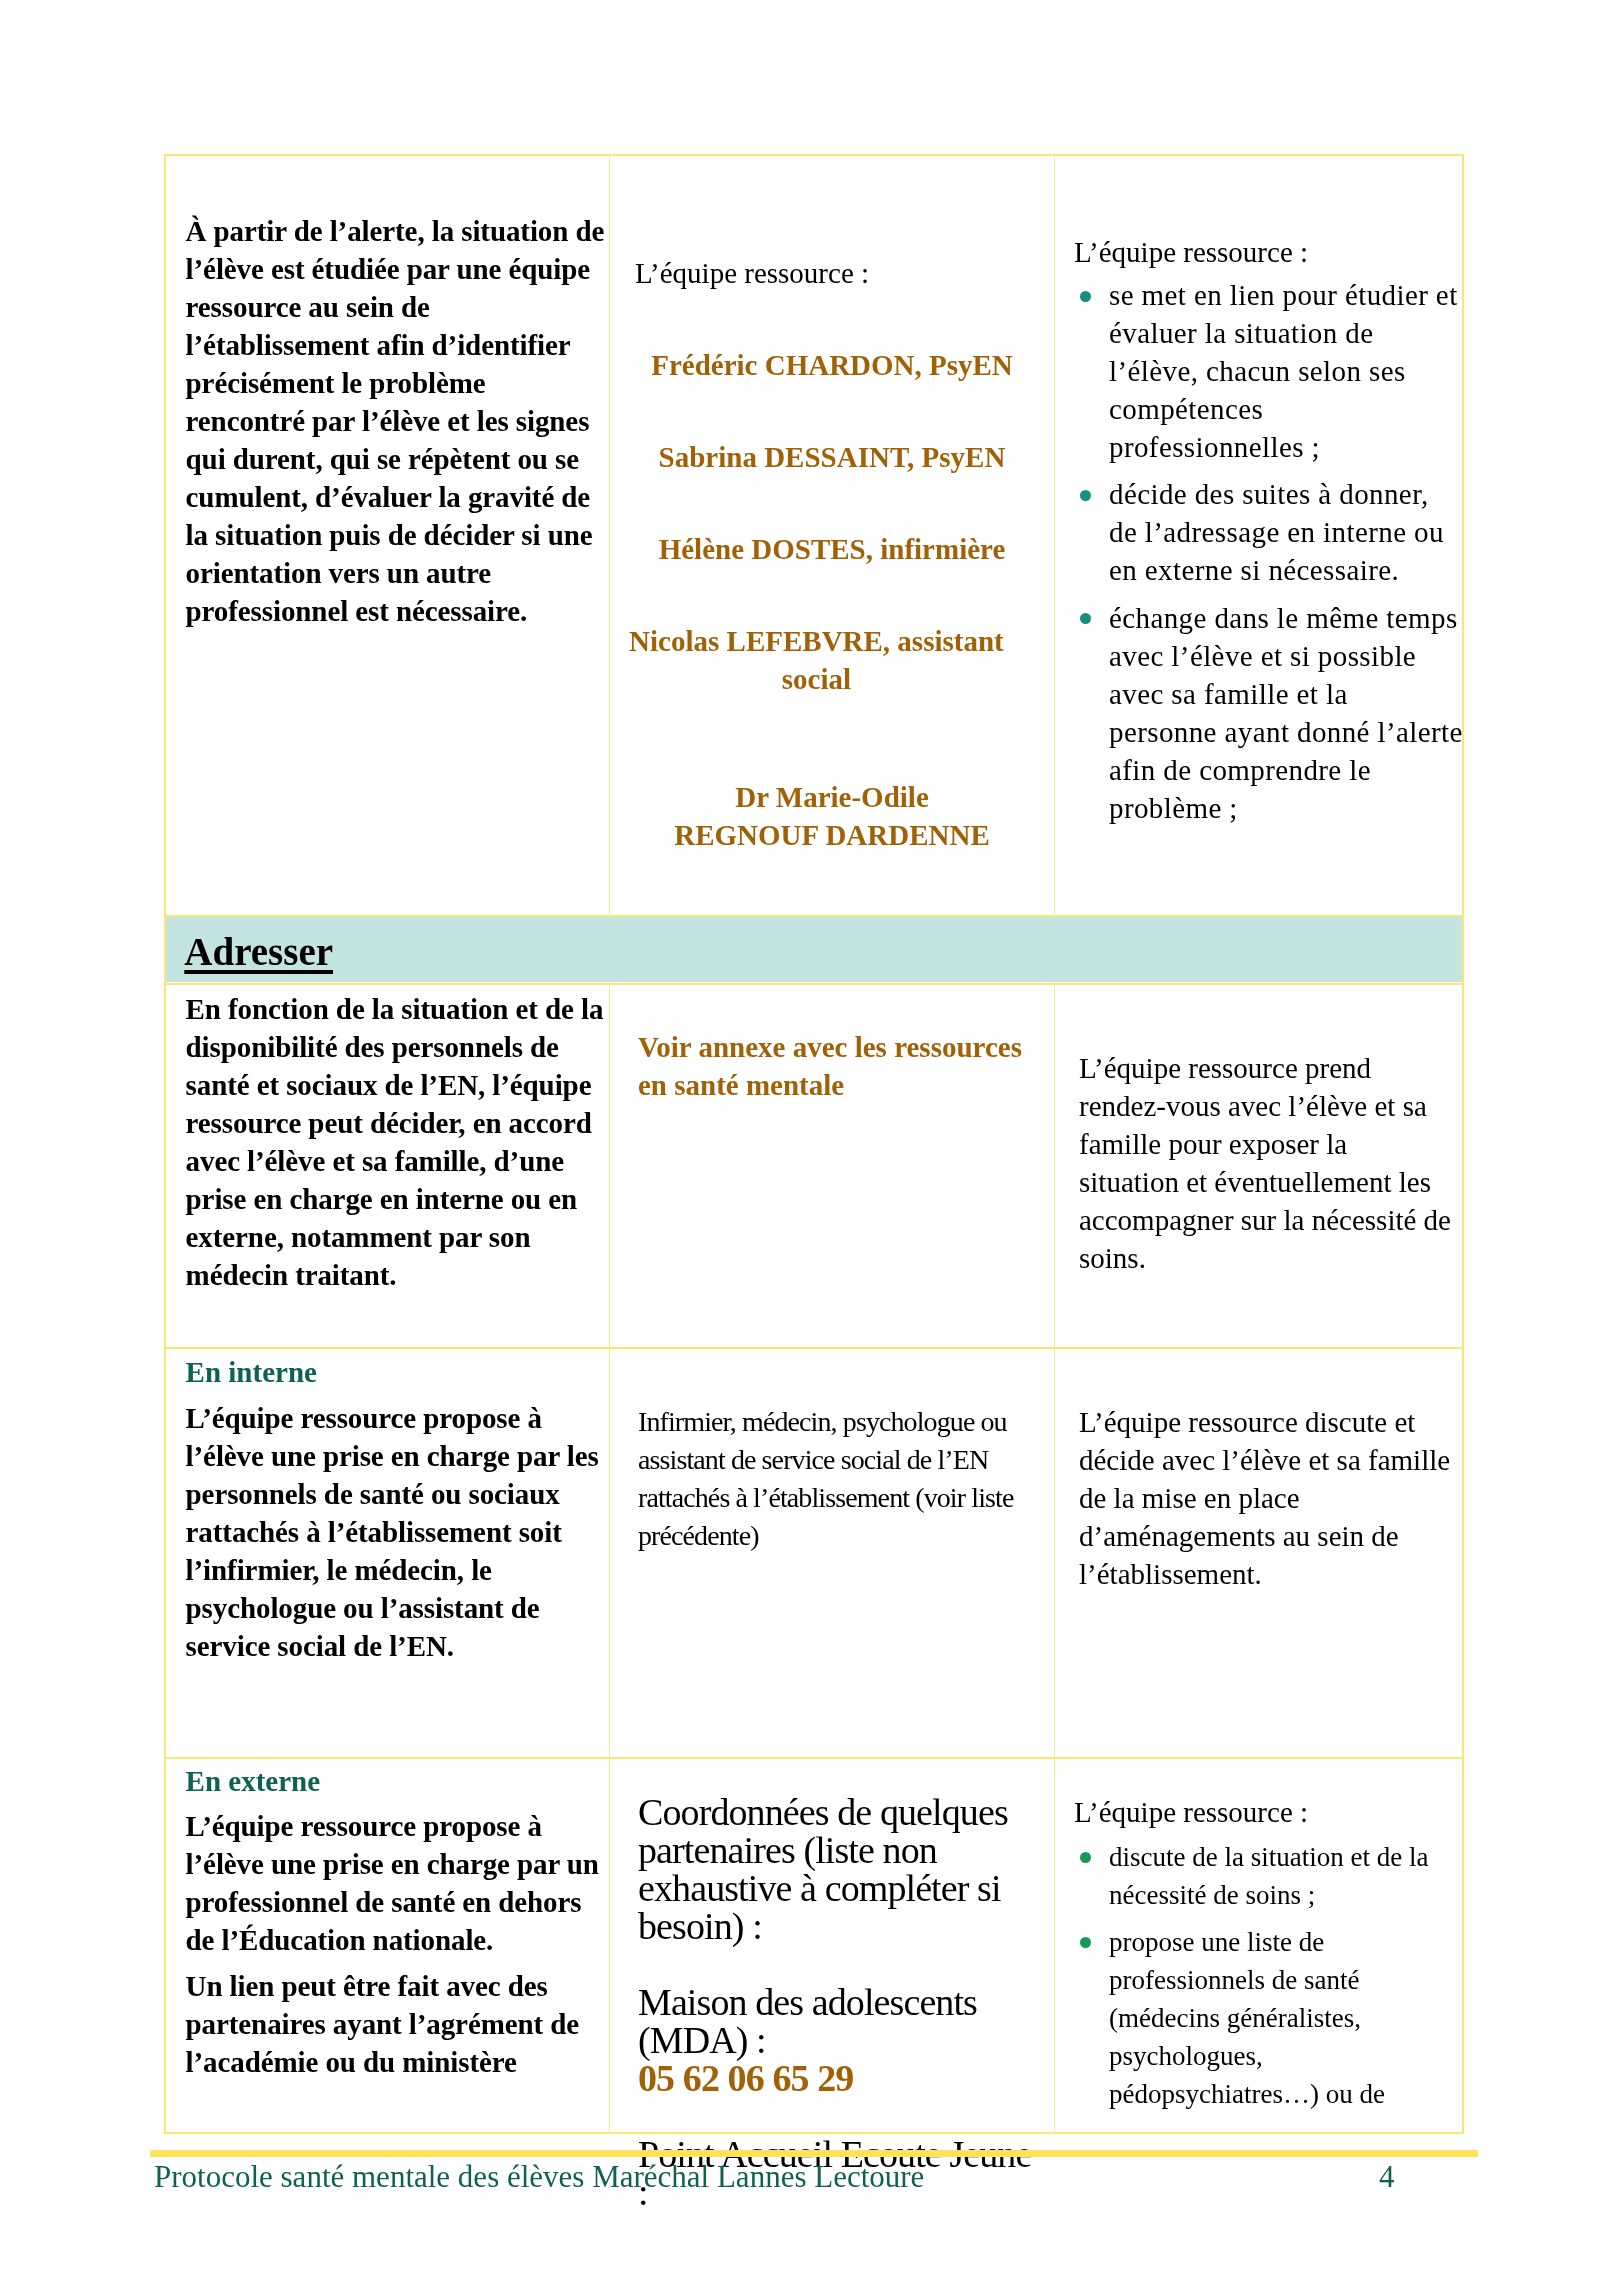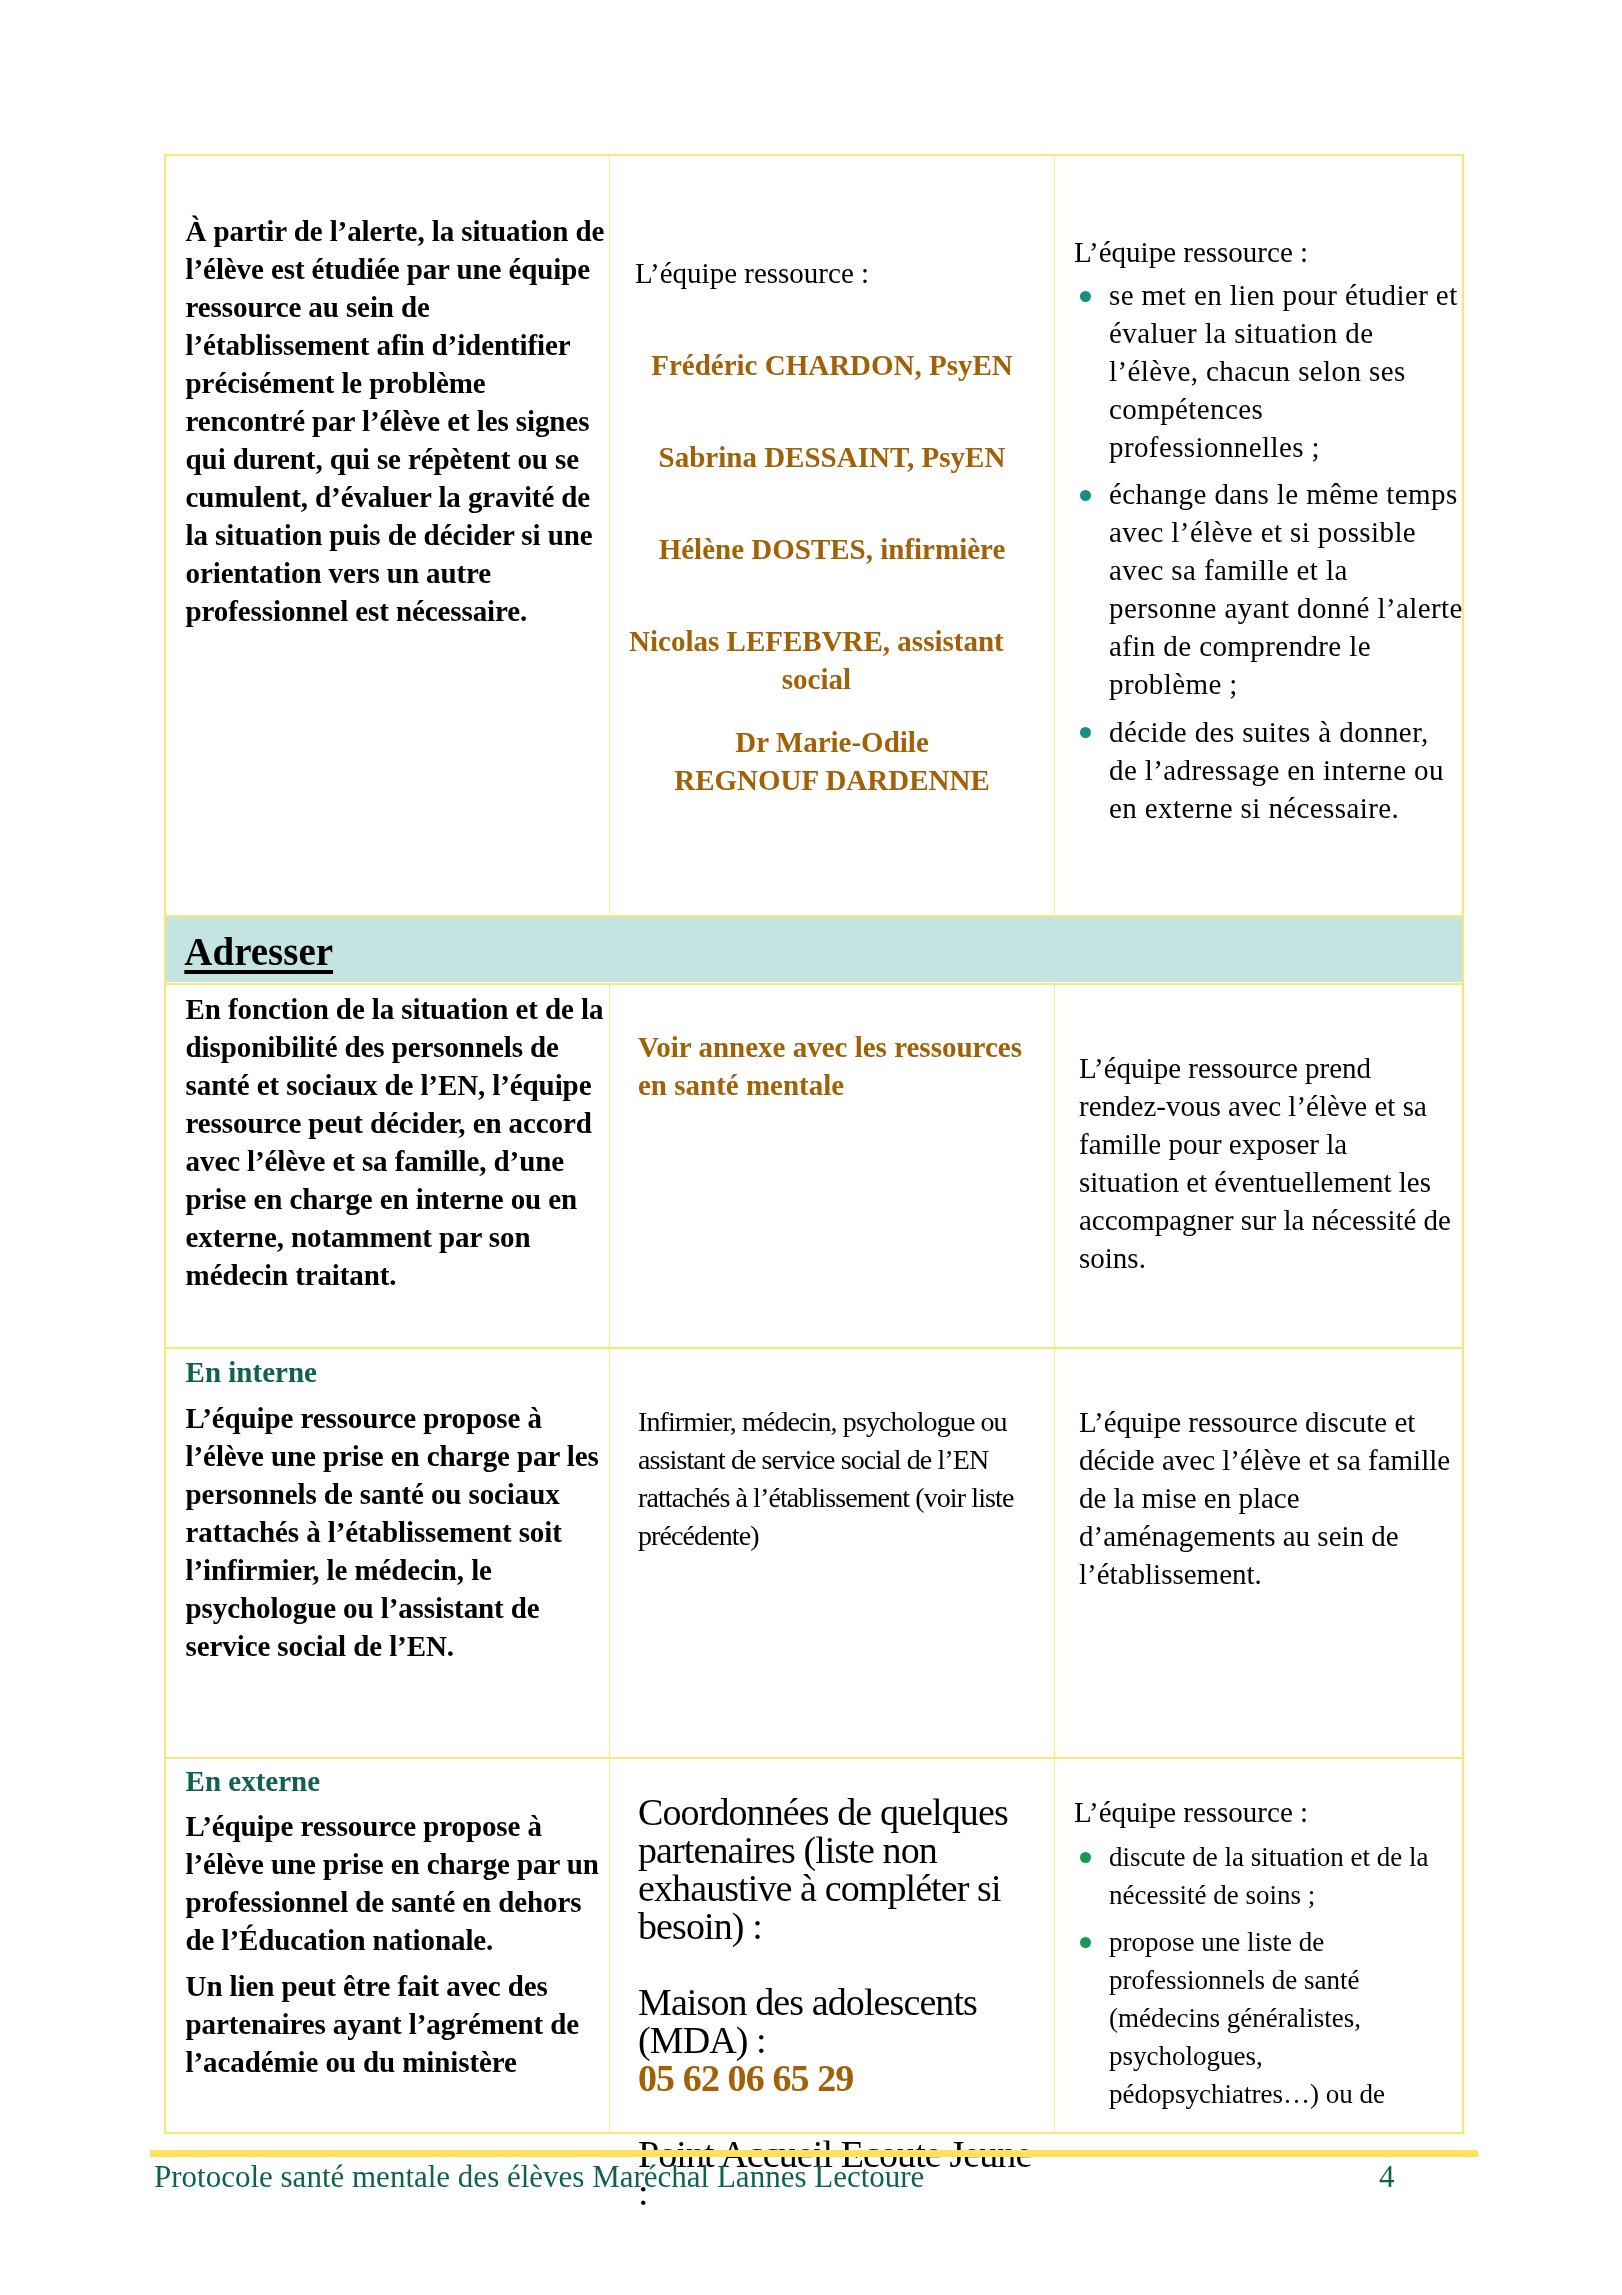--- a/index.html
+++ b/index.html
@@ -47,37 +47,37 @@
     <div class="cell col1" style="left:19.6px; top:56px; width:419px; font-size:29px; line-height:38px;">
       <span>À partir de l’alerte, la situation de l’élève est étudiée par une équipe ressource au sein de l’établissement afin d’identifier précisément le problème rencontré par l’élève et les signes qui durent, qui se répètent ou se cumulent, d’évaluer la gravité de la situation puis de décider si une orientation vers un autre professionnel est nécessaire.</span>
     </div>
 
     <div class="cell" style="left:446px; top:98px; width:440px;">
       <div class="serif-reg" style="padding-left:23px; font-size:29px;">L’équipe ressource :</div>
       <div class="green center serif-reg" style="margin-top:54px; font-size:29px;">Frédéric CHARDON, PsyEN</div>
       <div class="green center serif-reg" style="margin-top:54px; font-size:29px;">Sabrina DESSAINT, PsyEN</div>
       <div class="green center serif-reg" style="margin-top:54px; font-size:29px;">Hélène DOSTES, infirmière</div>
       <div class="green center serif-reg" style="margin-top:54px; font-size:29px; padding:0 26px 0 0; margin-left:-5.2px;">Nicolas LEFEBVRE, assistant social</div>
-      <div class="green center serif-reg" style="margin-top:25px; font-size:29px; padding:0 52px;">Dr Marie-Odile REGNOUF DARDENNE</div>
+      <div class="green center serif-reg" style="margin-top:80px; font-size:29px; padding:0 52px;">Dr Marie-Odile REGNOUF DARDENNE</div>
     </div>
 
     <div class="cell" style="left:908px; top:77px; width:389px;">
       <div class="serif-reg" style="font-size:29px; margin-bottom:5.2px;">L’équipe ressource :</div>
       <ul class="bullets serif-reg" style="font-size:29px; line-height:38px; letter-spacing:0.4px;">
         <li>
           <span class="dot" style="background:#178f80;"></span>
           <span>se met en lien pour étudier et évaluer la situation de l’élève, chacun selon ses compétences professionnelles ;</span>
         </li>
         <li>
           <span class="dot" style="background:#178f80;"></span>
-          <span>échange dans le même temps avec l’élève et si possible avec sa famille et la personne ayant donné l’alerte afin de comprendre le problème ;</span>
+          <span>décide des suites à donner, de l’adressage en interne ou en externe si nécessaire.</span>
         </li>
         <li>
           <span class="dot" style="background:#178f80;"></span>
-          <span>décide des suites à donner, de l’adressage en interne ou en externe si nécessaire.</span>
+          <span>échange dans le même temps avec l’élève et si possible avec sa famille et la personne ayant donné l’alerte afin de comprendre le problème ;</span>
         </li>
       </ul>
     </div>
   </div>
 
   <div class="hline" style="top:759px;"></div>
 
   <div class="band" style="top:761px; height:65px;">
     <div class="band-title">Adresser</div>
   </div>

